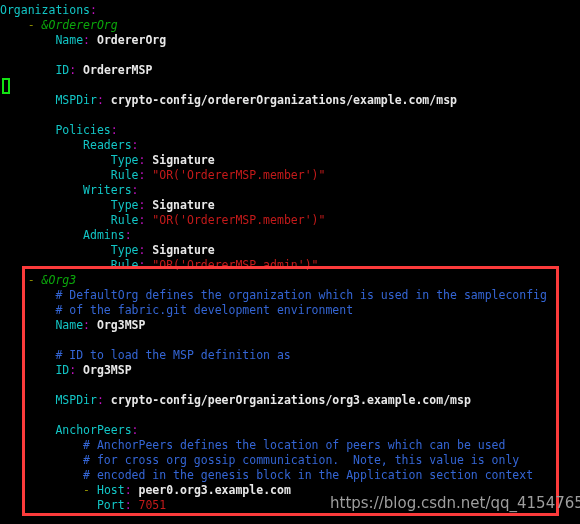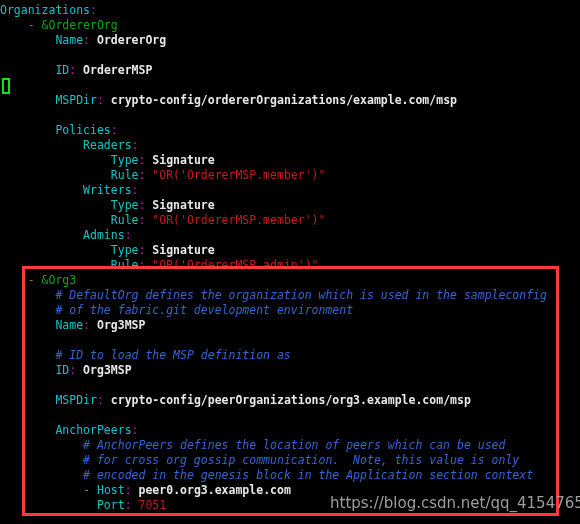--- a/index.html
+++ b/index.html
@@ -41,22 +41,22 @@
     white-space: pre;
     display: block;
   }
 
   
   .k    { color: #12c5c5; }   
   .c    { color: #c312c3; }   
   .v    { color: #e8e8e8; font-weight: bold; }   
   .s    { color: #c41a1a; }   
   .n    { color: #c41a1a; }   
-  .cm   { color: #3465d4; font-style: italic; }   
-  .anch { color: #0ba70b; }   
+  .cm   { color: #3465d4; }   
+  .anch { color: #0ba70b; font-style: italic; }   
   .dash { color: #8a8a00; }   
   .sp   { color: #000000; }
 
   
   #cursor {
     position: absolute;
     left: 2px;
     top: 78px;
     width: 8px;
     height: 16px;

